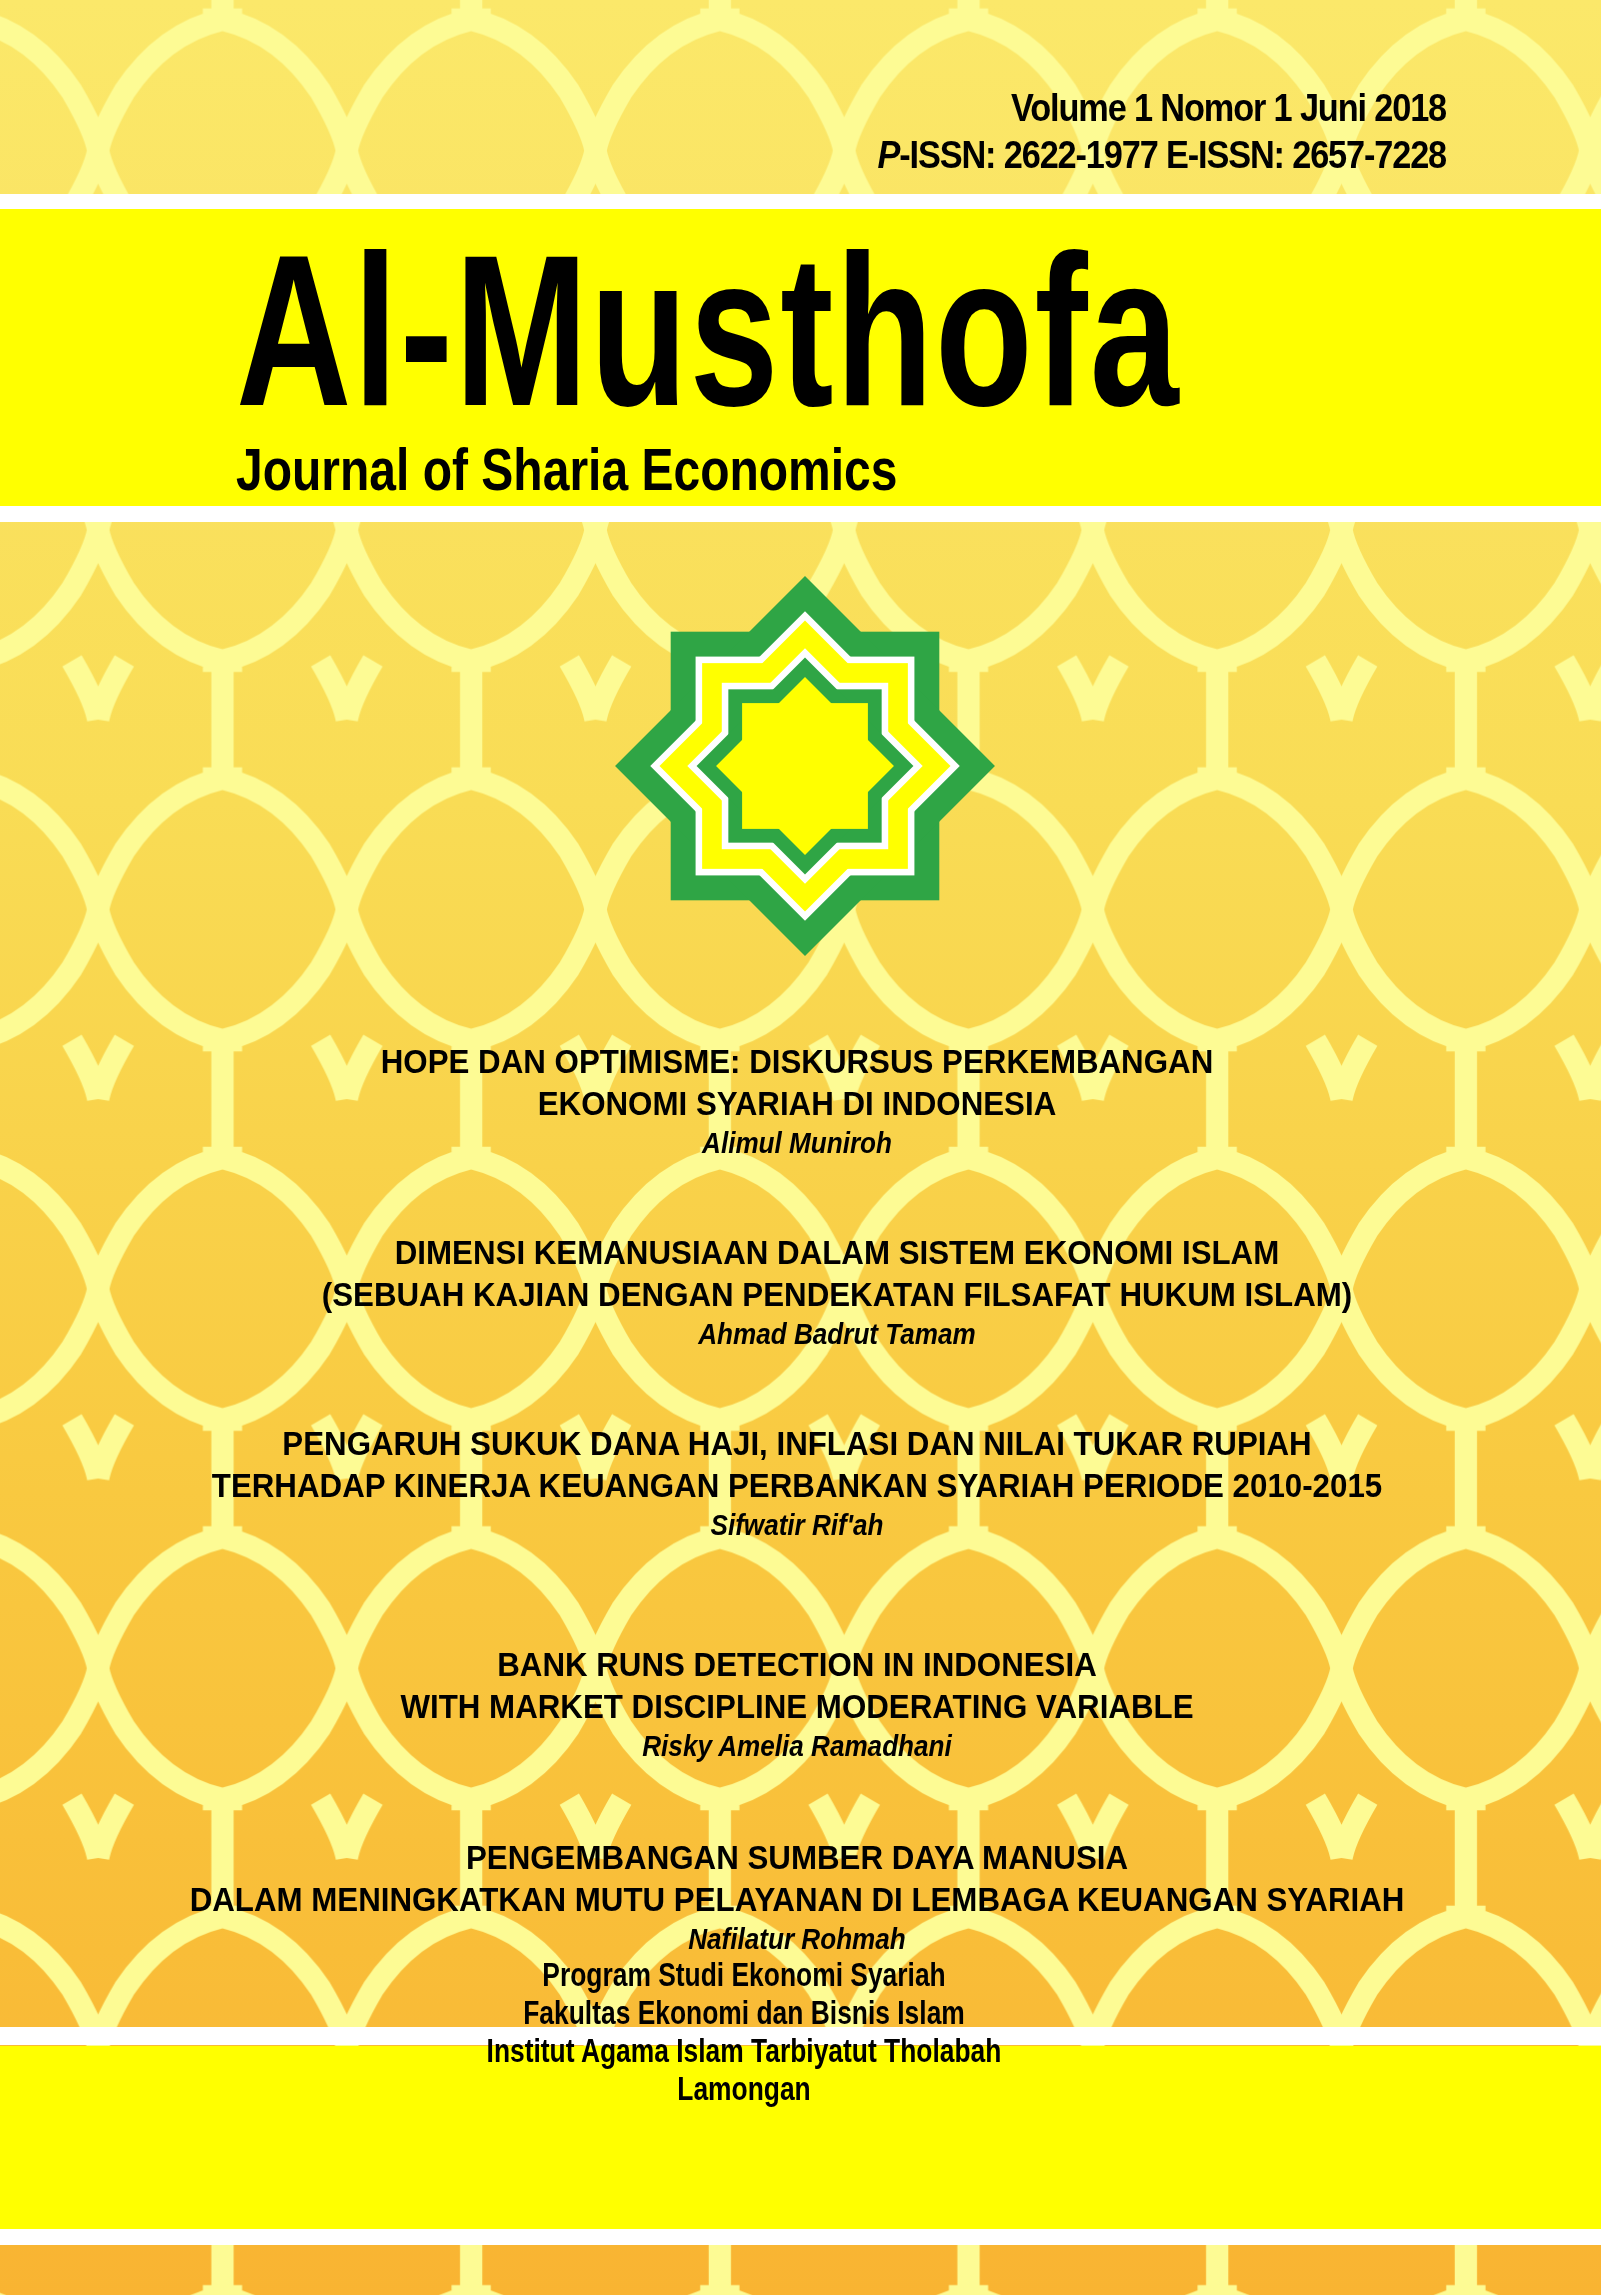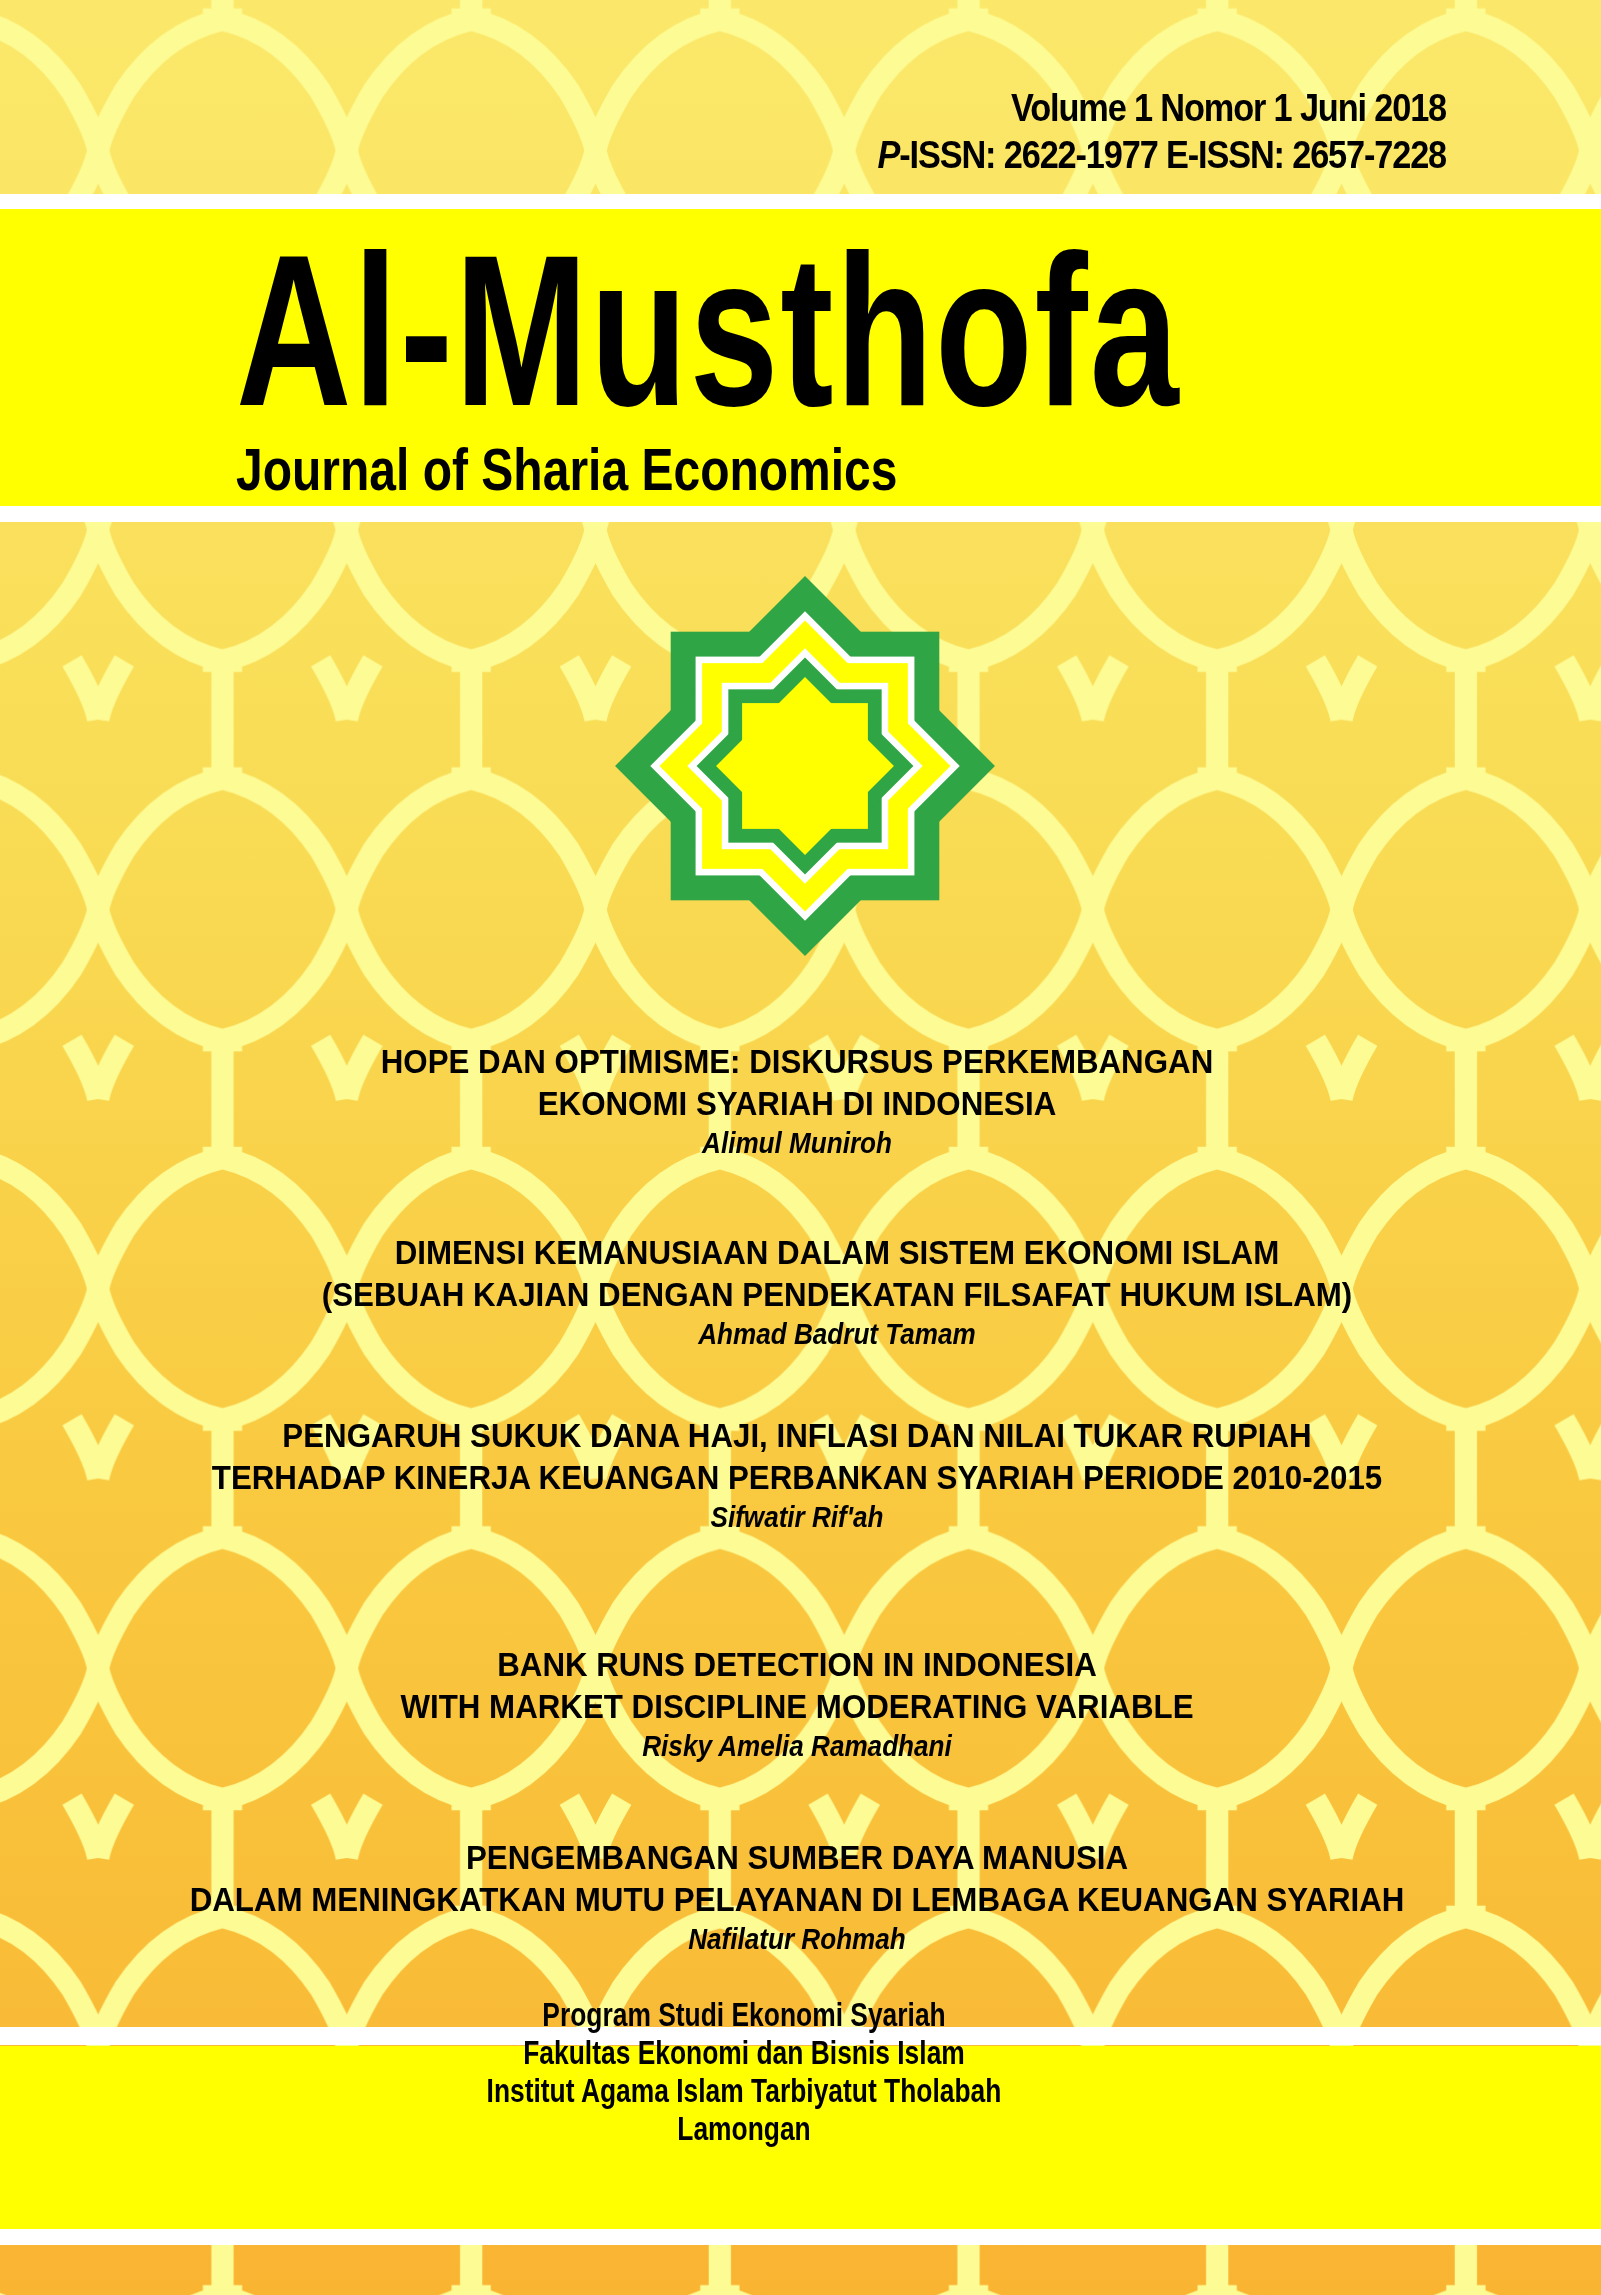--- a/index.html
+++ b/index.html
@@ -9,21 +9,21 @@
   .band-yellow { position:absolute; left:0; width:1602px; background:#ffff00; }
   .issue { position:absolute; right:156px; top:84px; text-align:right; font-family:"Liberation Sans", sans-serif; font-weight:bold; font-size:39px; line-height:47px; letter-spacing:-1.3px; transform:scaleX(0.88); transform-origin:right top; }
   .issue .p { font-style:italic; }
   .title { position:absolute; left:236px; top:222px; font-family:"Liberation Sans", sans-serif; font-weight:bold; font-size:216px; line-height:216px; letter-spacing:2.6px; transform:scaleX(0.74); transform-origin:left top; white-space:nowrap; }
   .subtitle { position:absolute; left:236px; top:437px; font-family:"Liberation Sans", sans-serif; font-weight:bold; font-size:60px; line-height:65px; transform:scaleX(0.80); transform-origin:left top; white-space:nowrap; }
   .logo { position:absolute; left:615px; top:576px; width:380px; height:380px; }
   .articles { position:absolute; left:0; top:1040px; width:1602px; }
   .article { position:absolute; left:0; width:1594px; text-align:center; }
   .article .t { font-family:"Liberation Sans", sans-serif; font-weight:bold; font-size:34px; line-height:42px; white-space:nowrap; display:block; transform:scaleX(0.92); }
   .article .a { font-family:"Liberation Sans", sans-serif; font-weight:bold; font-style:italic; font-size:29px; line-height:38px; display:block; transform:scaleX(0.9); }
-  .footer { position:absolute; left:0; top:1996px; width:1488px; text-align:center; }
+  .footer { position:absolute; left:0; top:1956px; width:1488px; text-align:center; }
   .footer .l { font-family:"Liberation Sans", sans-serif; font-weight:bold; font-size:33px; line-height:38px; display:block; transform:scaleX(0.80); white-space:nowrap; }
 </style>
 </head>
 <body>
 
 <svg class="bg" viewBox="0 0 2448 3508" preserveAspectRatio="none">
   <defs>
     <linearGradient id="bgGrad" x1="0" y1="0" x2="0" y2="1">
       <stop offset="0" stop-color="#fbe86a"></stop>
       <stop offset="0.35" stop-color="#f9dc55"></stop>
@@ -94,21 +94,21 @@
   <div class="article" style="top:0px;">
     <span class="t">HOPE DAN OPTIMISME: DISKURSUS PERKEMBANGAN</span>
     <span class="t">EKONOMI SYARIAH DI INDONESIA</span>
     <span class="a">Alimul Muniroh</span>
   </div>
   <div class="article" style="top:191px;margin-left:40px;">
     <span class="t">DIMENSI KEMANUSIAAN DALAM SISTEM EKONOMI ISLAM</span>
     <span class="t">(SEBUAH KAJIAN DENGAN PENDEKATAN FILSAFAT HUKUM ISLAM)</span>
     <span class="a">Ahmad Badrut Tamam</span>
   </div>
-  <div class="article" style="top:374px;">
+  <div class="article" style="top:382px;">
     <span class="t">PENGARUH SUKUK DANA HAJI, INFLASI DAN NILAI TUKAR RUPIAH</span>
     <span class="t">TERHADAP KINERJA KEUANGAN PERBANKAN SYARIAH PERIODE 2010-2015</span>
     <span class="a">Sifwatir Rif'ah</span>
   </div>
   <div class="article" style="top:603px;">
     <span class="t">BANK RUNS DETECTION IN INDONESIA</span>
     <span class="t">WITH MARKET DISCIPLINE MODERATING VARIABLE</span>
     <span class="a">Risky Amelia Ramadhani</span>
   </div>
   <div class="article" style="top:764px;margin-top:32px;">

